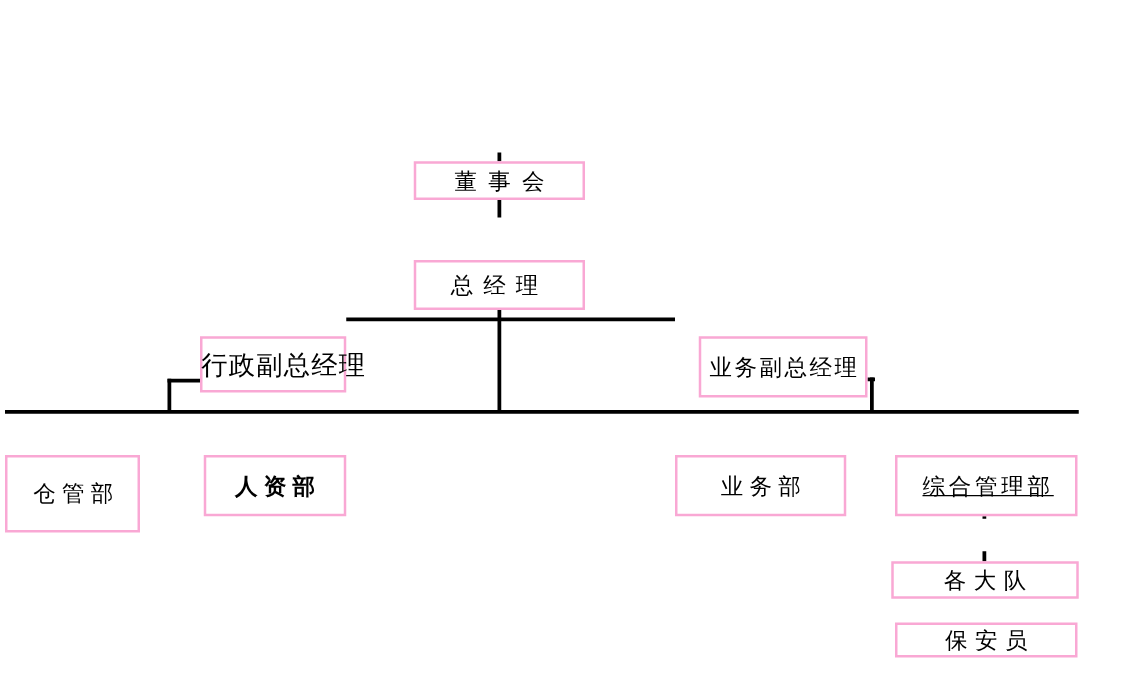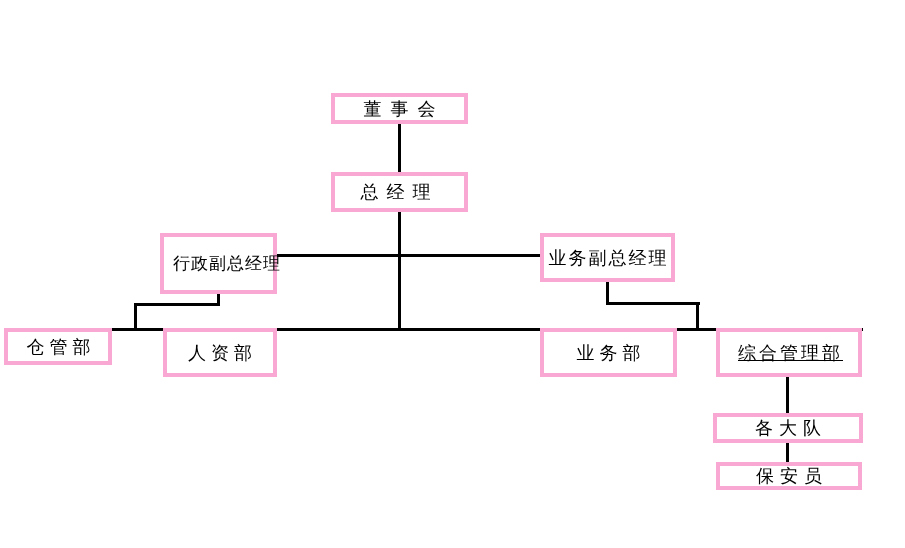--- a/index.html
+++ b/index.html
@@ -11,43 +11,44 @@
     position: relative;
     width: 905px;
     height: 548px;
     background: #ffffff;
     font-family: "Liberation Serif", "DejaVu Serif", serif;
     overflow: hidden;
   }
   .node {
     position: absolute;
     box-sizing: border-box;
-    border: 4px solid #f9a8d4;
+    border: 2px solid #f9a8d4;
     background: #ffffff;
     display: flex;
     align-items: center;
     justify-content: center;
     font-size: 18px;
     color: #000000;
     white-space: nowrap;
     z-index: 2;
+    margin-top: 36px;
   }
   .seg {
     position: absolute;
     background: #000000;
     z-index: 1;
   }
 
   
   .n-board        { left: 331px; top:  93px; width: 137px; height: 31px; letter-spacing: 9px; padding-left: 9px; }
   .n-gm           { left: 331px; top: 172px; width: 137px; height: 40px; letter-spacing: 8px; padding-left: 0; }
-  .n-admin-dep    { left: 160px; top: 233px; width: 117px; height: 61px; letter-spacing: 1px; font-size: 17px; padding-left: 17px; }
-  .n-biz-dep      { left: 540px; top: 233px; width: 135px; height: 49px; letter-spacing: 2px; padding-left: 2px; }
-  .n-warehouse    { left:   4px; top: 328px; width: 108px; height: 37px; letter-spacing: 5px; padding-left: 6px; }
-  .n-hr           { left: 163px; top: 328px; width: 114px; height: 49px; letter-spacing: 5px; padding-left: 5px; }
+  .n-admin-dep    { left: 160px; top: 233px; width: 117px; height: 45px; letter-spacing: 1px; font-size: 21px; padding-left: 17px; }
+  .n-biz-dep      { left: 559px; top: 233px; width: 135px; height: 49px; letter-spacing: 2px; padding-left: 2px; }
+  .n-warehouse    { left:   4px; top: 328px; width: 108px; height: 62px; letter-spacing: 5px; padding-left: 6px; }
+  .n-hr           { left: 163px; top: 328px; width: 114px; height: 49px; letter-spacing: 5px; padding-left: 5px; font-weight: bold; }
   .n-finance      { left: 330px; top: 328px; width: 139px; height: 49px; letter-spacing: 5px; padding-left: 5px; }
   .n-business     { left: 540px; top: 328px; width: 137px; height: 49px; letter-spacing: 5px; padding-left: 5px; }
   .n-general-mgmt { left: 716px; top: 328px; width: 146px; height: 49px; letter-spacing: 3px; padding-left: 3px; text-decoration: underline; }
   .n-brigades     { left: 713px; top: 413px; width: 150px; height: 30px; letter-spacing: 6px; padding-left: 6px; }
   .n-security     { left: 716px; top: 462px; width: 146px; height: 28px; letter-spacing: 6px; padding-left: 6px; text-align: center; }
 
   
   .c-board-gm       { left: 398px; top: 122px; width:   3px; height:  52px; }
   .c-gm-bar         { left: 398px; top: 210px; width:   3px; height: 120px; }
   .c-deputy-line    { left: 277px; top: 254px; width: 263px; height:   3px; }

